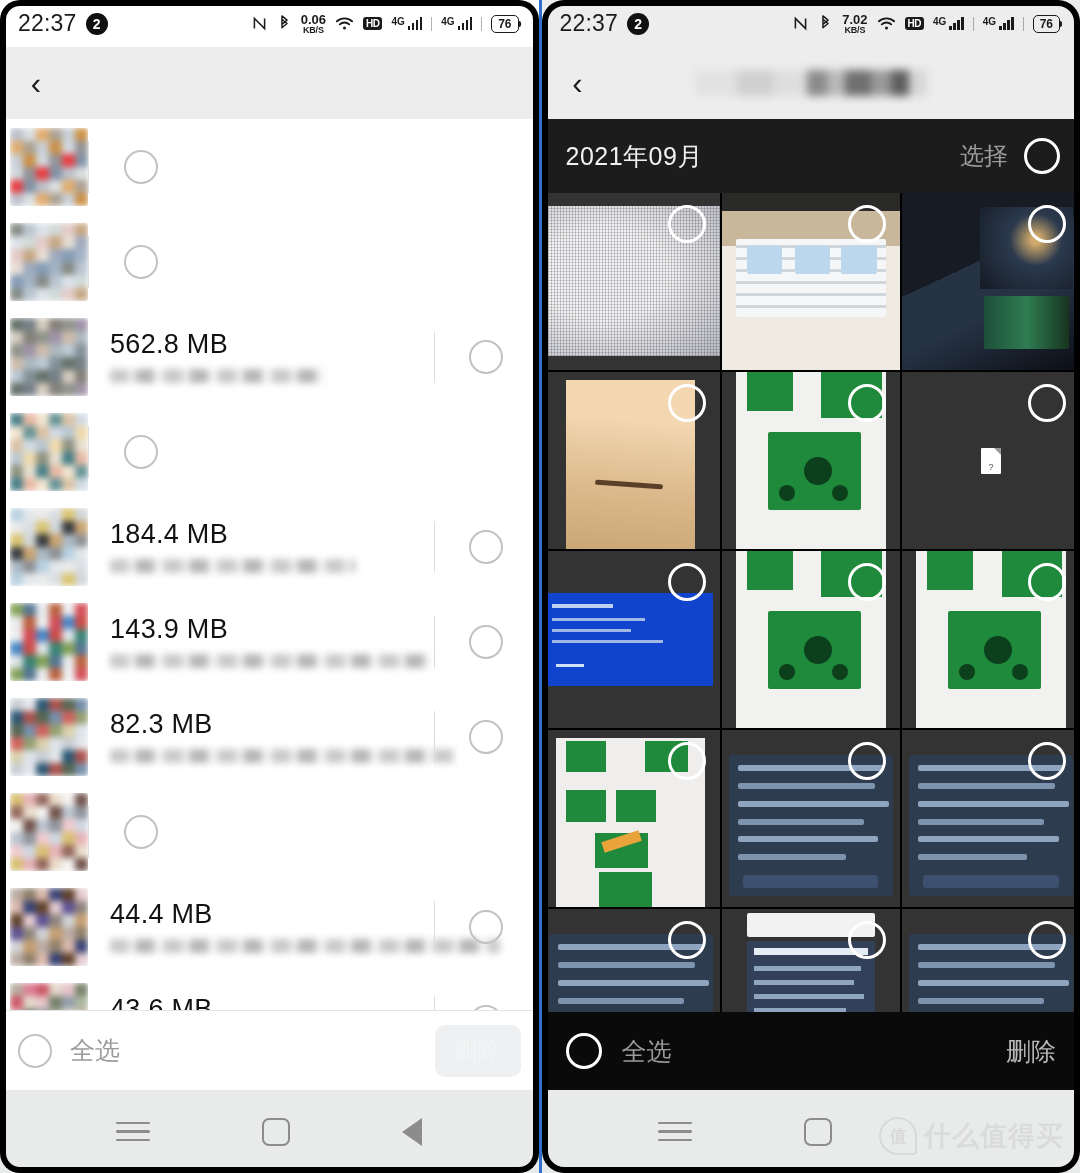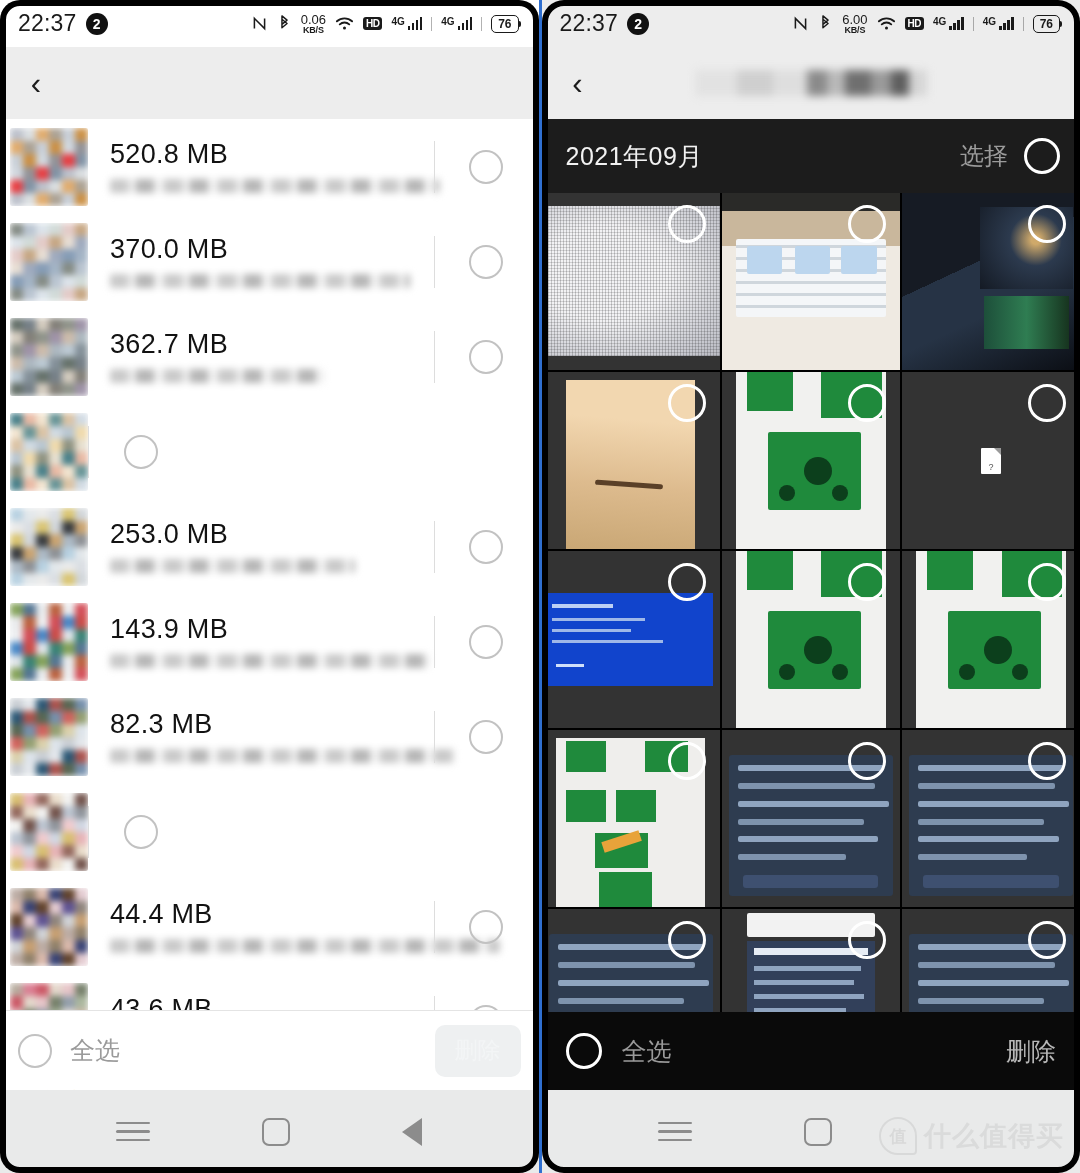--- a/index.html
+++ b/index.html
@@ -19,21 +19,21 @@
   
   .statusbar{height:47px;display:flex;align-items:center;justify-content:space-between;
       padding:0 20px 0 18px;box-sizing:border-box;position:relative;}
   .sb-left{display:flex;align-items:center;gap:9px;}
   .sb-time{font-size:23px;font-weight:500;letter-spacing:.2px;}
   .sb-badge{width:22px;height:22px;border-radius:50%;display:flex;align-items:center;
       justify-content:center;font-size:14px;font-weight:700;}
   .sb-right{display:flex;align-items:center;gap:9px;}
   .sb-ico{font-size:17px;line-height:1;display:flex;align-items:center;}
   .netspd{display:flex;flex-direction:column;align-items:center;line-height:1;}
-  .netspd .n1{font-size:13px;font-weight:400;}
+  .netspd .n1{font-size:13px;font-weight:700;}
   .netspd .n2{font-size:9px;font-weight:700;letter-spacing:-.2px;}
   .hdbox{font-size:10px;font-weight:700;padding:1px 3px;border-radius:3px;letter-spacing:-.5px;}
   .sig{display:flex;align-items:flex-end;gap:3px;}
   .sig .g{font-size:10px;font-weight:700;align-self:flex-start;line-height:1;}
   .bars{display:flex;align-items:flex-end;gap:1.5px;height:13px;}
   .bars i{width:2.5px;display:block;}
   .bars i:nth-child(1){height:4px;}
   .bars i:nth-child(2){height:7px;}
   .bars i:nth-child(3){height:10px;}
   .bars i:nth-child(4){height:13px;}
@@ -236,24 +236,20 @@
               <span style="background:#e0a866"></span>
               <span style="background:#a89d8e"></span>
               <span style="background:#b9bec9"></span>
               <span style="background:#d9dde0"></span>
               <span style="background:#e0a866"></span>
               <span style="background:#a89d8e"></span>
               <span style="background:#c6cdd6"></span>
               <span style="background:#c98b3c"></span>
             </span>
     </span>
-    <span class="r-main">
-      <span class="r-size" style="display:block">520.8 MB</span>
-      <span class="r-sub" style="display:block;width:330px"></span>
-    </span>
     <span class="r-right">
       <span class="circ"></span>
     </span>
         </div>
         <div class="l-row">
     <span class="thumb-wrap">
       <span class="thumb" style="display:grid;grid-template-columns:repeat(6,1fr);grid-template-rows:repeat(6,1fr);width:78px;height:78px;">
               <span style="background:#7f867f"></span>
               <span style="background:#b7c2cf"></span>
               <span style="background:#dbe3ea"></span>
@@ -285,24 +281,20 @@
               <span style="background:#dbe3ea"></span>
               <span style="background:#cfd9d6"></span>
               <span style="background:#7f867f"></span>
               <span style="background:#b7c2cf"></span>
               <span style="background:#dbe3ea"></span>
               <span style="background:#cfd9d6"></span>
               <span style="background:#e3c9c6"></span>
               <span style="background:#c4a27c"></span>
             </span>
     </span>
-    <span class="r-main">
-      <span class="r-size" style="display:block">370.0 MB</span>
-      <span class="r-sub" style="display:block;width:300px"></span>
-    </span>
     <span class="r-right">
       <span class="circ"></span>
     </span>
         </div>
         <div class="l-row">
     <span class="thumb-wrap">
       <span class="thumb" style="display:grid;grid-template-columns:repeat(6,1fr);grid-template-rows:repeat(6,1fr);width:78px;height:78px;">
               <span style="background:#5e6a63"></span>
               <span style="background:#6f7a82"></span>
               <span style="background:#d2c9bc"></span>
@@ -335,21 +327,21 @@
               <span style="background:#7d7a72"></span>
               <span style="background:#5e6a63"></span>
               <span style="background:#6f7a82"></span>
               <span style="background:#d2c9bc"></span>
               <span style="background:#7d7a72"></span>
               <span style="background:#8a8f85"></span>
               <span style="background:#9a8ea4"></span>
             </span>
     </span>
     <span class="r-main">
-      <span class="r-size" style="display:block">362.7 MB</span>
+      <span class="r-size" style="display:block">562.8 MB</span>
       <span class="r-sub" style="display:block;width:215px"></span>
     </span>
     <span class="r-right">
       <span class="circ"></span>
     </span>
         </div>
         <div class="l-row">
     <span class="thumb-wrap">
       <span class="thumb" style="display:grid;grid-template-columns:repeat(6,1fr);grid-template-rows:repeat(6,1fr);width:78px;height:78px;">
               <span style="background:#3f7a84"></span>
@@ -429,21 +421,21 @@
               <span style="background:#d9dde2"></span>
               <span style="background:#b4cfe0"></span>
               <span style="background:#e2e7ea"></span>
               <span style="background:#e9e9e9"></span>
               <span style="background:#d9dde2"></span>
               <span style="background:#d8c26a"></span>
               <span style="background:#cfd4d8"></span>
             </span>
     </span>
     <span class="r-main">
-      <span class="r-size" style="display:block">253.0 MB</span>
+      <span class="r-size" style="display:block">184.4 MB</span>
       <span class="r-sub" style="display:block;width:245px"></span>
     </span>
     <span class="r-right">
       <span class="circ"></span>
     </span>
         </div>
         <div class="l-row">
     <span class="thumb-wrap">
       <span class="thumb" style="display:grid;grid-template-columns:repeat(6,1fr);grid-template-rows:repeat(6,1fr);width:78px;height:78px;">
               <span style="background:#7f9e52"></span>
@@ -727,21 +719,21 @@
           <svg width="17" height="17" viewBox="0 0 20 20">
               <path d="M4 16V4l12 12V4" fill="none" stroke="#1a1a1a" stroke-width="1.8"></path>
             </svg>
         </span>
         <span class="sb-ico">
           <svg width="15" height="17" viewBox="0 0 14 20">
               <path d="M4 5l6 5-6 5V1l6 5-6 5" fill="none" stroke="#1a1a1a" stroke-width="1.7" stroke-linejoin="round"></path>
             </svg>
         </span>
         <span class="netspd">
-          <span class="n1">6.00</span>
+          <span class="n1">7.02</span>
           <span class="n2">KB/S</span>
         </span>
         <span class="sb-ico">
           <svg width="19" height="15" viewBox="0 0 20 15">
             <path d="M2 5.2A12 12 0 0 1 18 5.2" fill="none" stroke="#1a1a1a" stroke-width="2" stroke-linecap="round"></path>
             <path d="M5 8.4A7.6 7.6 0 0 1 15 8.4" fill="none" stroke="#1a1a1a" stroke-width="2" stroke-linecap="round"></path>
             <circle cx="10" cy="12.2" r="1.6" fill="#1a1a1a"></circle>
           </svg>
         </span>
         <span class="hdbox">HD</span>

